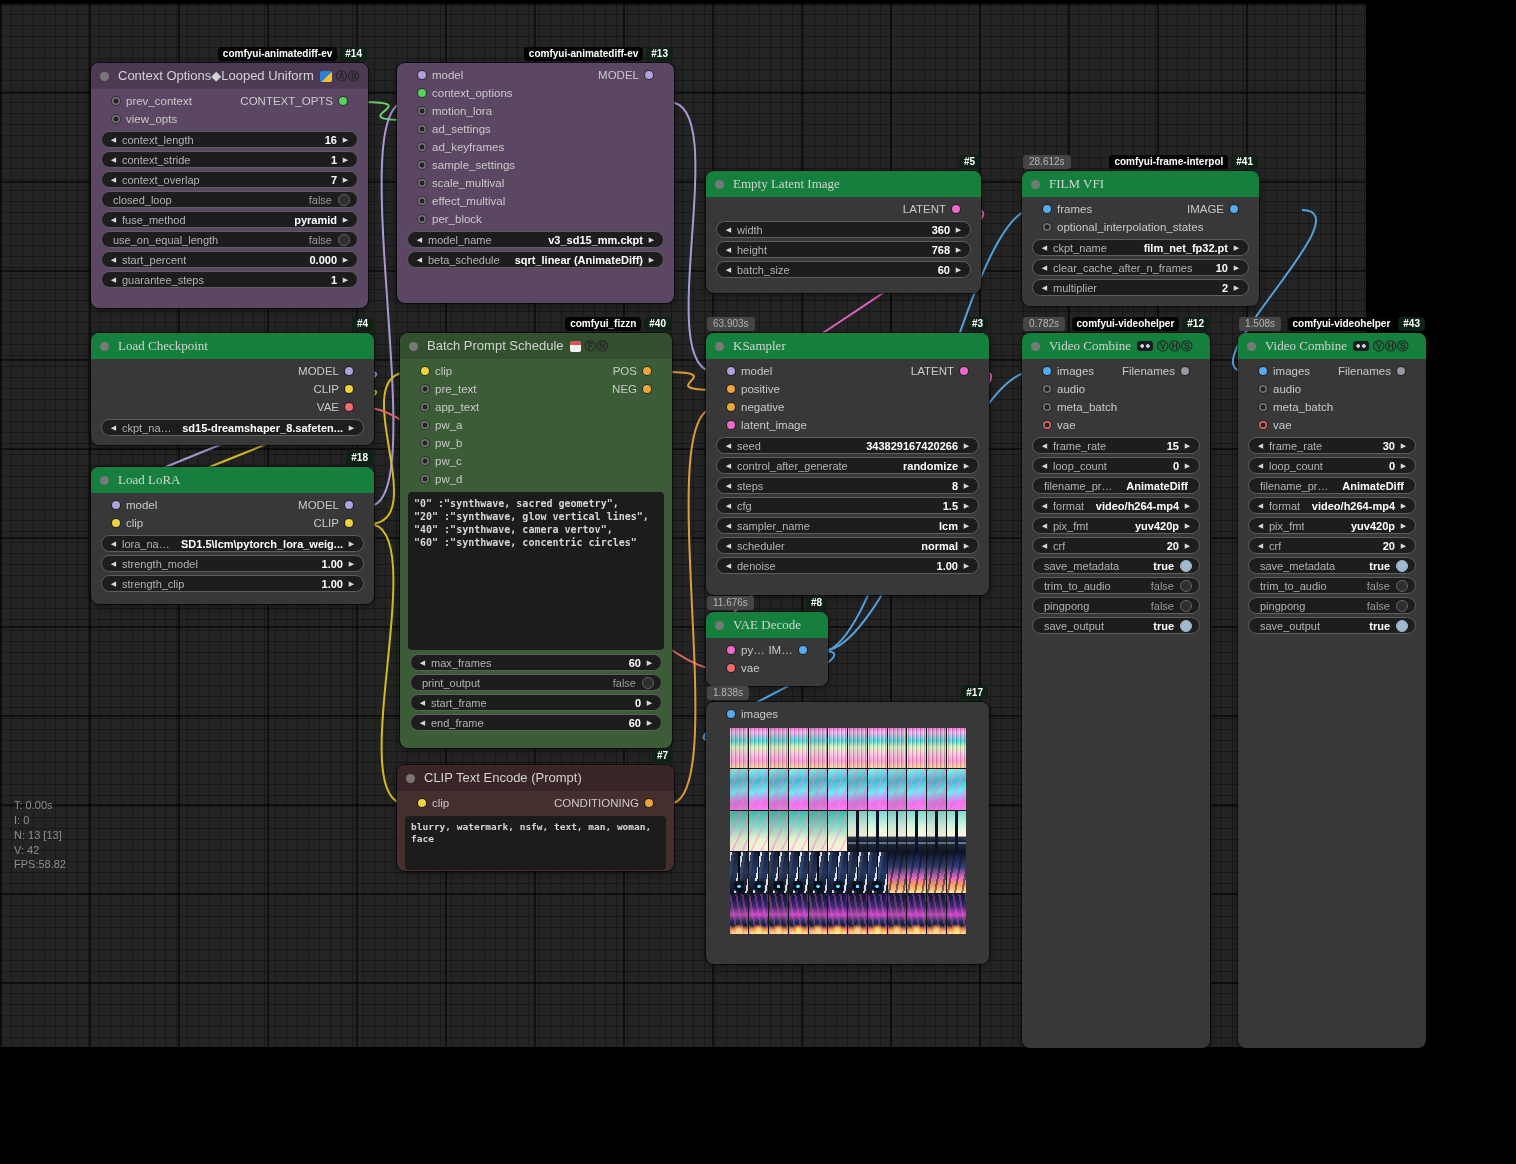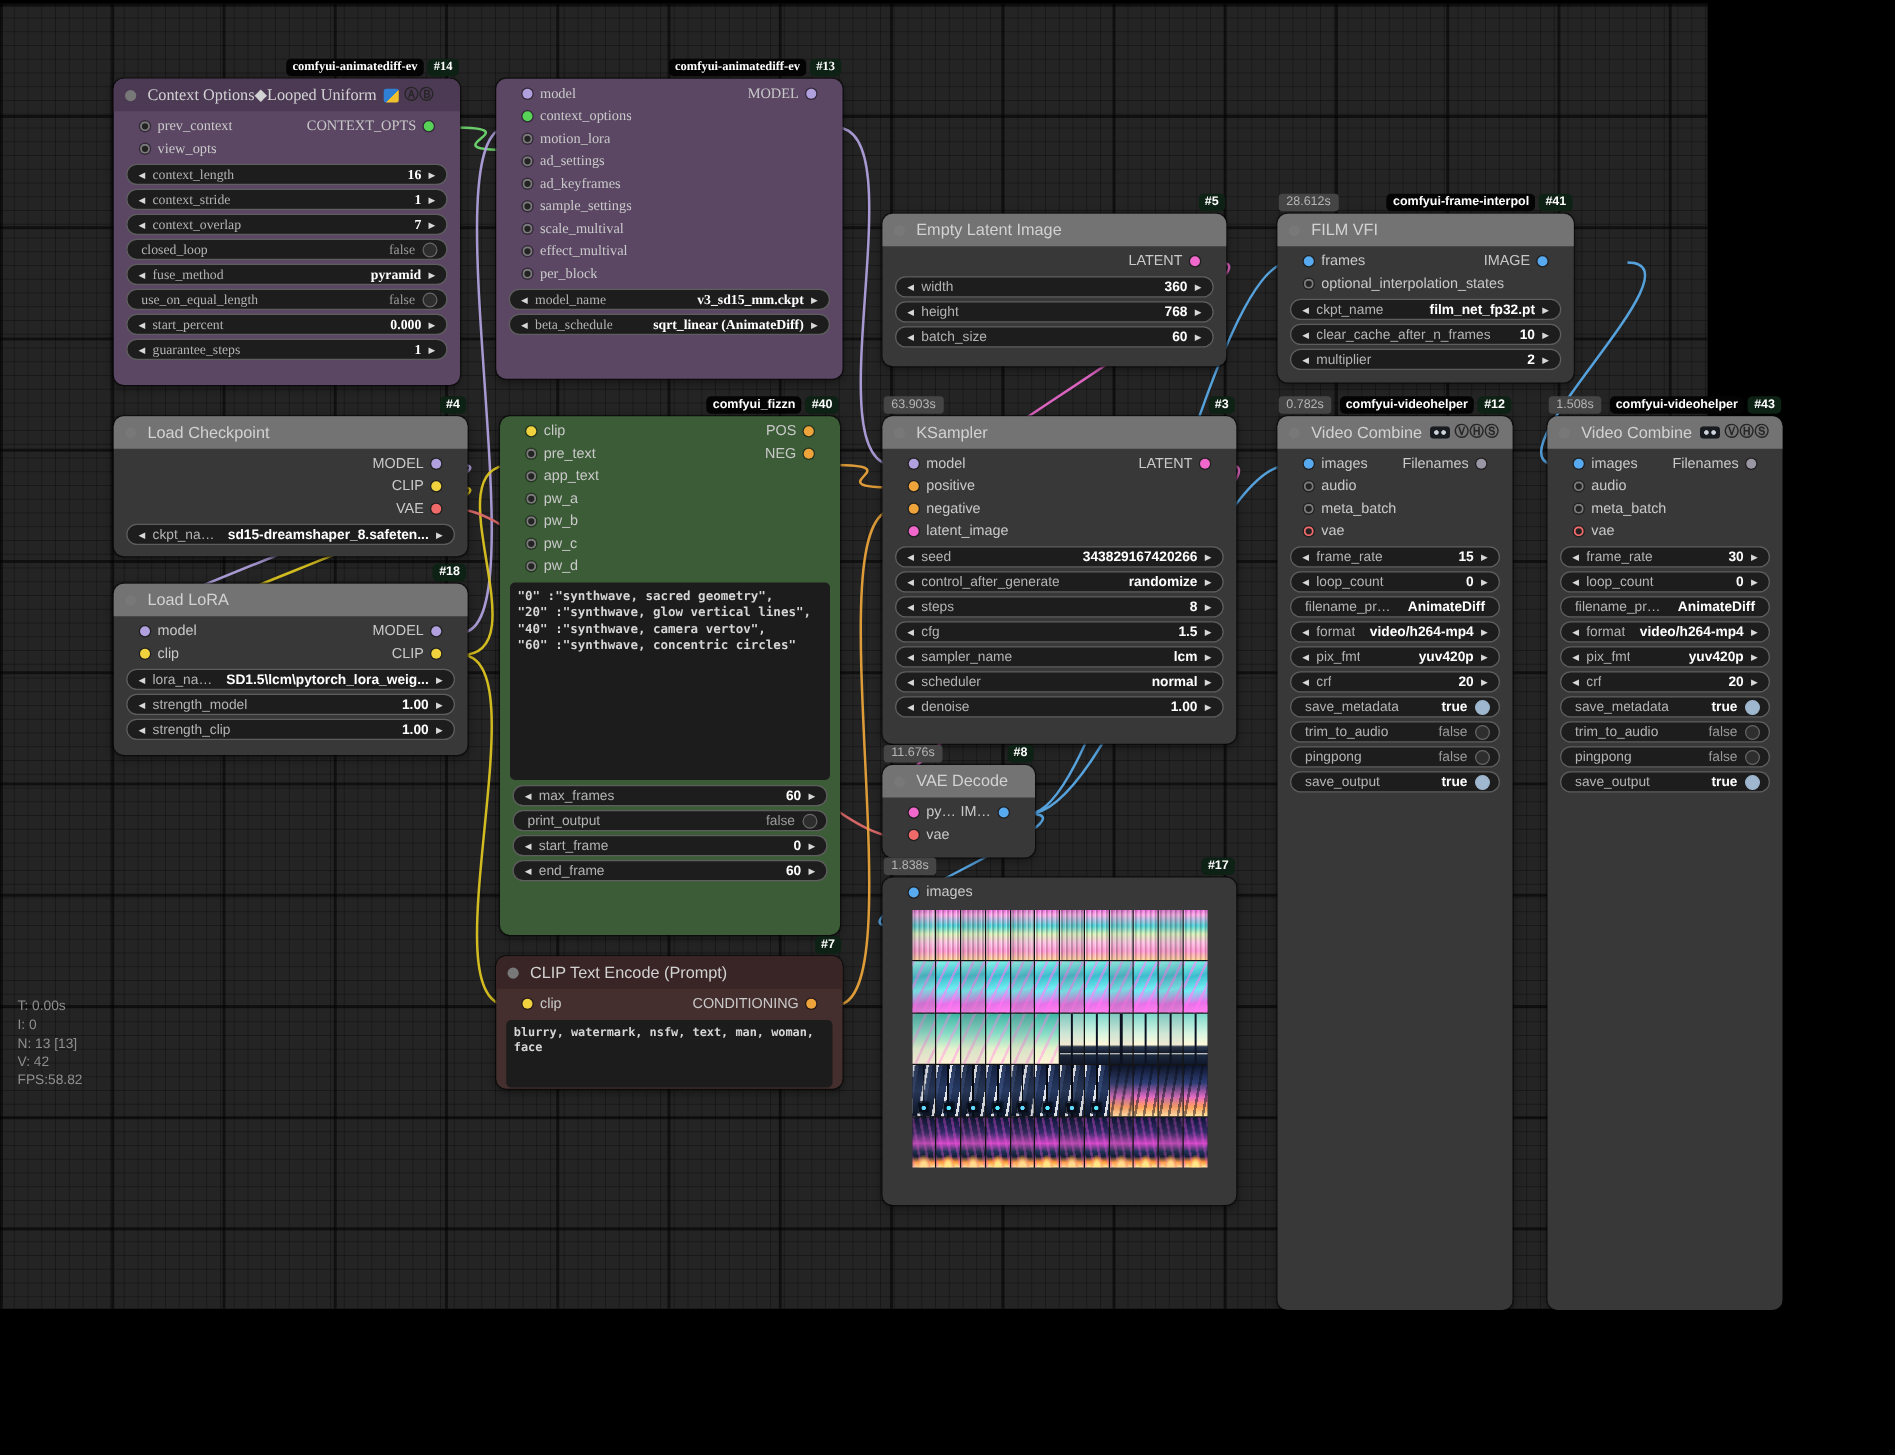--- a/index.html
+++ b/index.html
@@ -9,22 +9,22 @@
     background-image:
       linear-gradient(rgba(0,0,0,.55) 2px,transparent 2px),
       linear-gradient(90deg,rgba(0,0,0,.55) 2px,transparent 2px),
       linear-gradient(rgba(0,0,0,.30) 1px,transparent 1px),
       linear-gradient(90deg,rgba(0,0,0,.30) 1px,transparent 1px);
     background-size:89px 89px,89px 89px,11px 11px,11px 11px;}
   #wires{position:absolute;left:0;top:0;width:1516px;height:1164px;pointer-events:none;}
   #wires path{fill:none;stroke-width:2;opacity:.95;}
   
   .node{position:absolute;border-radius:8px;box-shadow:0 2px 8px rgba(0,0,0,.45),0 0 0 1px rgba(0,0,0,.5);}
-  .node.gray{background:#383838;}   .node.gray  .ntitle{background:#737373;}
-  .node.purple{background:#5b4764;font-family:Liberation Serif, serif;} .node.purple .ntitle{background:#4c3a55;}
+  .node.gray{background:#383838;}   .node.gray  .ntitle{background:#15803d;font-family:Liberation Serif, serif;}
+  .node.purple{background:#5b4764;} .node.purple .ntitle{background:#4c3a55;}
   .node.green{background:#3c5c37;}  .node.green .ntitle{background:#32502d;}
   .node.red{background:#452e2e;}    .node.red   .ntitle{background:#392525;}
   .ntitle{height:26px;line-height:26px;border-radius:8px 8px 0 0;padding:0 9px;font-size:13px;
     color:#d2d2d2;white-space:nowrap;overflow:hidden;display:flex;align-items:center;}
   .status-dot{display:inline-block;width:9px;height:9px;border-radius:50%;background:#787878;flex:none;}
   .ttext{margin-left:9px;}
   .micon{display:inline-block;flex:none;margin-left:6px;}
   .micon.mask{width:12px;height:11px;border-radius:2px;background:linear-gradient(135deg,#2f7fd4 0 55%,#f0c02e 55%);}
   .micon.calendar{width:11px;height:11px;border-radius:2px;background:linear-gradient(180deg,#d95454 0 32%,#f2f2f2 32%);}
   .micon.vhs{width:16px;height:10px;border-radius:3px;background-color:#181b20;
@@ -444,20 +444,26 @@
             <span class="wvalue">1.00</span>
             <span class="arr">▶</span>
           </div>
         </div>
       </div>
       <div class="node green" style="left: 400px; top: 333px; width: 272px; height: 415px;">
         <div class="badges">
           <span class="badge src">comfyui_fizzn</span>
           <span class="badge id">#40</span>
         </div>
+        <div class="ntitle">
+          <span class="status-dot"></span>
+          <span class="ttext">Batch Prompt Schedule</span>
+          <span class="micon calendar"></span>
+          <span class="iletters">ⒻⓃ</span>
+        </div>
         <div class="nbody">
           <div class="row">
             <div class="sin">
               <span class="dot" style="background: rgb(239, 210, 62);"></span>
               <span class="slabel">clip</span>
             </div>
             <div class="sout">
               <span class="slabel">POS</span>
               <span class="dot" style="background: rgb(239, 164, 59);"></span>
             </div>

